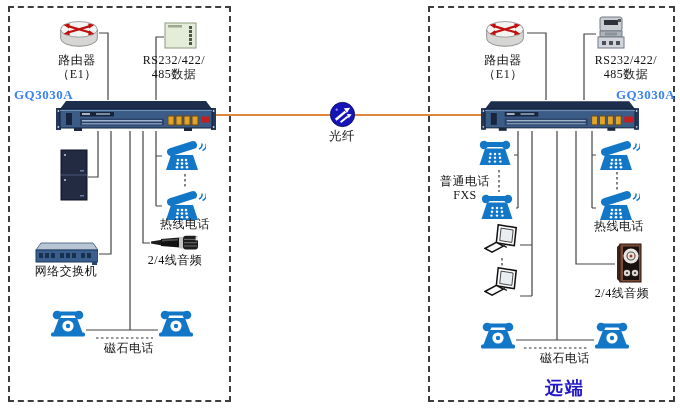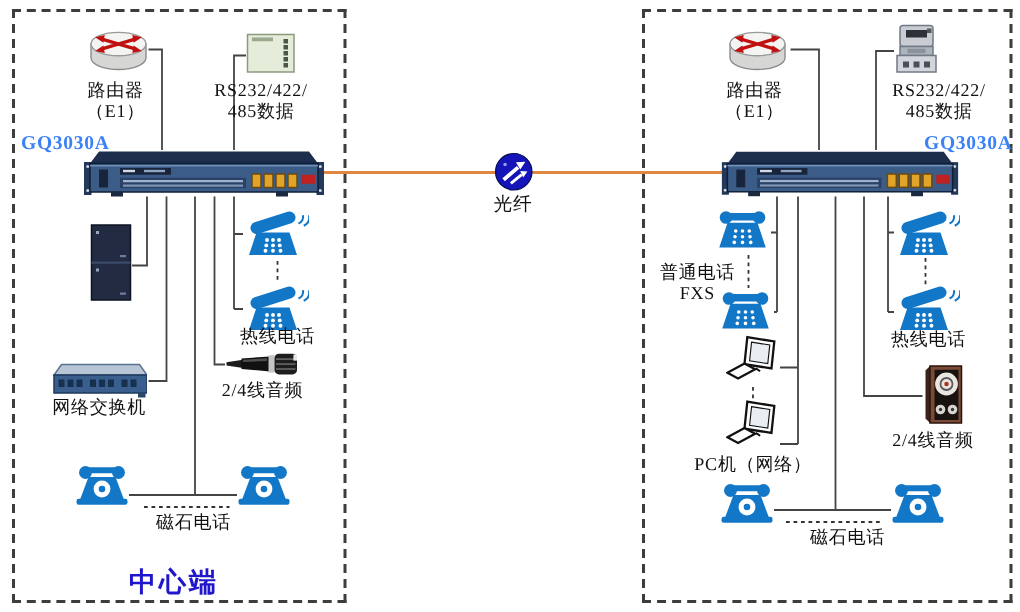--- a/index.html
+++ b/index.html
@@ -302,21 +302,20 @@
     </div>
   <div class="node" style="left:158px;top:309px;width:36px;height:28px;">
       <svg>
         <use href="#sym-magneto-phone"></use>
       </svg>
     </div>
   <div class="lbl" style="left:96px;top:341px;width:66px;">
     <span class="ln">磁石电话</span>
   </div>
 
-  <div class="site-title" style="left:76px;top:376px;width:80px;">中心端</div>
 
   <div class="lbl" style="left:322px;top:85px;width:40px;font-size:12.5px;margin-top:44px;">
     <span class="ln">光纤</span>
   </div>
   <div class="node" style="left:329px;top:101px;width:27px;height:27px;">
       <svg>
         <use href="#sym-globe"></use>
       </svg>
     </div>
 
@@ -365,23 +364,20 @@
   <div class="node" style="left:484px;top:222px;width:36px;height:34px;">
       <svg>
         <use href="#sym-pc"></use>
       </svg>
     </div>
   <div class="node" style="left:484px;top:265px;width:36px;height:34px;">
       <svg>
         <use href="#sym-pc"></use>
       </svg>
     </div>
-  <div class="lbl" style="left:456px;top:302px;width:92px;">
-    <span class="ln">PC机（网络）</span>
-  </div>
 
   <div class="node" style="left:596px;top:140px;width:44px;height:32px;">
       <svg>
         <use href="#sym-hotline-phone"></use>
       </svg>
     </div>
   <div class="node" style="left:596px;top:190px;width:44px;height:32px;">
       <svg>
         <use href="#sym-hotline-phone"></use>
       </svg>
@@ -406,14 +402,15 @@
     </div>
   <div class="node" style="left:594px;top:321px;width:36px;height:28px;">
       <svg>
         <use href="#sym-magneto-phone"></use>
       </svg>
     </div>
   <div class="lbl" style="left:532px;top:351px;width:66px;">
     <span class="ln">磁石电话</span>
   </div>
 
+  <div class="site-title" style="left:520px;top:376px;width:90px;">远端</div>
 
 </div>
 
 </body></html>

